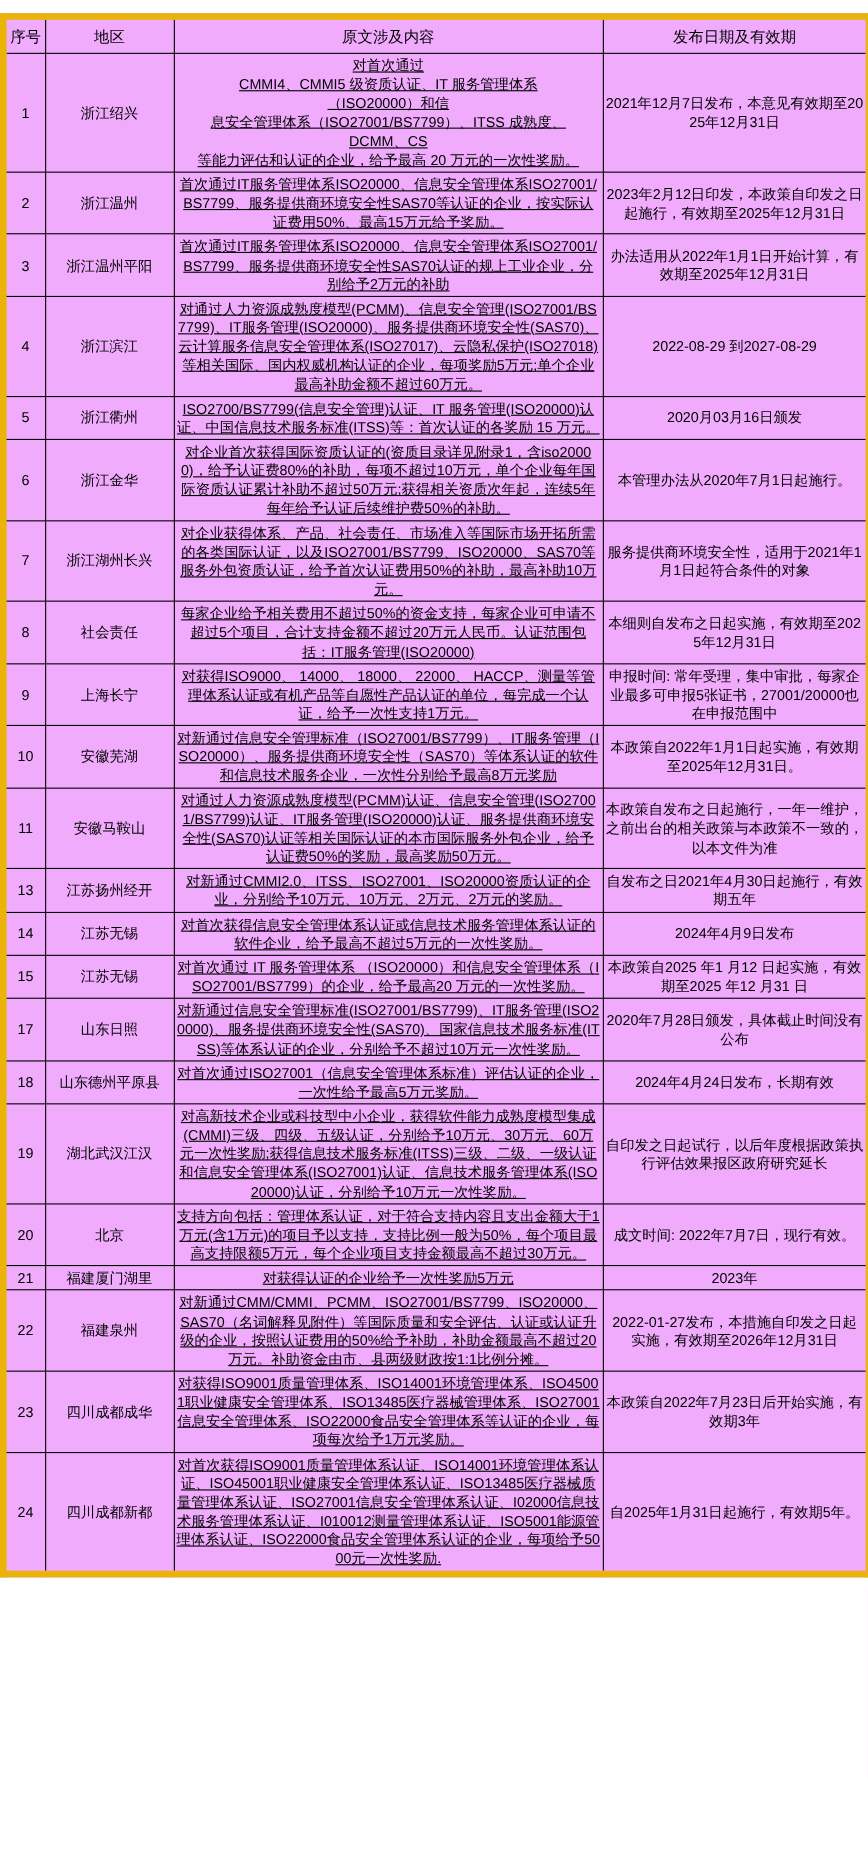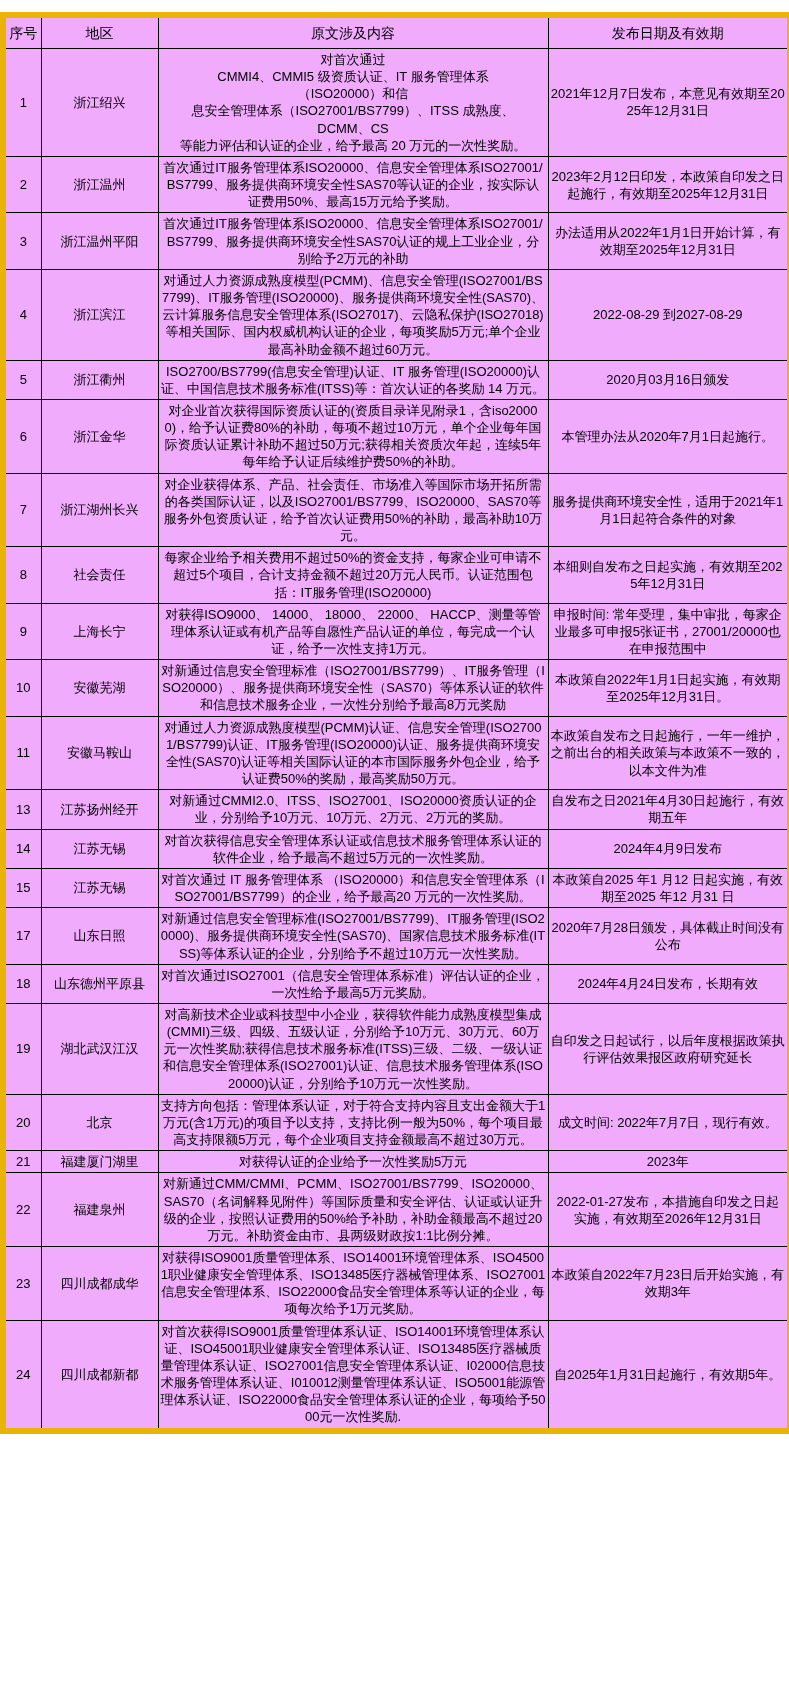--- a/index.html
+++ b/index.html
@@ -32,20 +32,21 @@
     color: #000000;
     overflow-wrap: break-word;
   }
   table.policy thead th {
     height: 26px;
     font-size: 14px;
   }
   td.col-content {
     white-space: pre-line;
     word-break: break-all;
+    text-decoration: underline;
   }
   td.col-date {
     word-break: break-all;
   }
   col.c-num { width: 38px; }
   col.c-region { width: 117px; }
   col.c-content { width: 390px; }
   col.c-date { width: 242px; }
 </style>
 </head>
@@ -93,21 +94,21 @@
       </tr>
       <tr>
         <td class="col-num">4</td>
         <td class="col-region">浙江滨江</td>
         <td class="col-content">对通过人力资源成熟度模型(PCMM)、信息安全管理(ISO27001/BS7799)、IT服务管理(ISO20000)、服务提供商环境安全性(SAS70)、云计算服务信息安全管理体系(ISO27017)、云隐私保护(ISO27018)等相关国际、国内权威机构认证的企业，每项奖励5万元;单个企业最高补助金额不超过60万元。</td>
         <td class="col-date">2022-08-29 到2027-08-29</td>
       </tr>
       <tr>
         <td class="col-num">5</td>
         <td class="col-region">浙江衢州</td>
-        <td class="col-content">ISO2700/BS7799(信息安全管理)认证、IT 服务管理(ISO20000)认证、中国信息技术服务标准(ITSS)等：首次认证的各奖励 14 万元。</td>
+        <td class="col-content">ISO2700/BS7799(信息安全管理)认证、IT 服务管理(ISO20000)认证、中国信息技术服务标准(ITSS)等：首次认证的各奖励 15 万元。</td>
         <td class="col-date">2020月03月16日颁发</td>
       </tr>
       <tr>
         <td class="col-num">6</td>
         <td class="col-region">浙江金华</td>
         <td class="col-content">对企业首次获得国际资质认证的(资质目录详见附录1，含iso20000)，给予认证费80%的补助，每项不超过10万元，单个企业每年国际资质认证累计补助不超过50万元;获得相关资质次年起，连续5年每年给予认证后续维护费50%的补助。</td>
         <td class="col-date">本管理办法从2020年7月1日起施行。</td>
       </tr>
       <tr>
         <td class="col-num">7</td>

